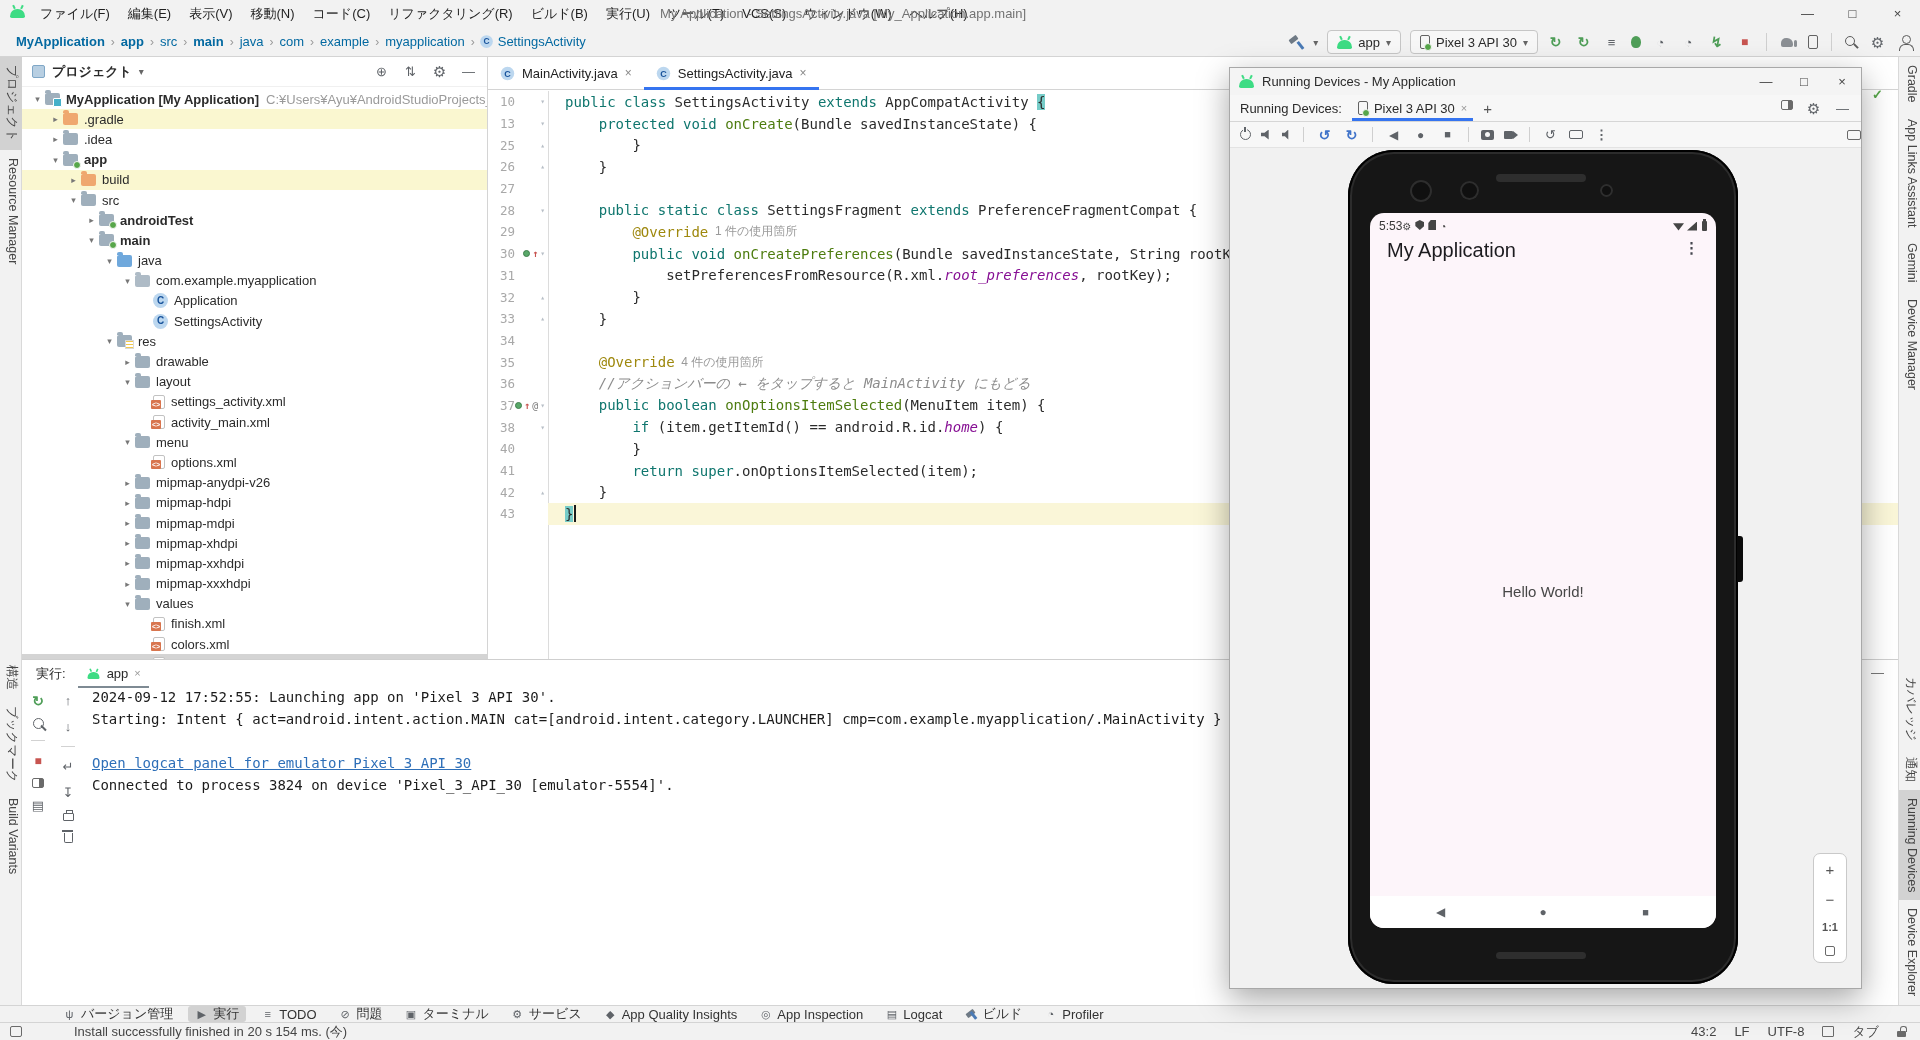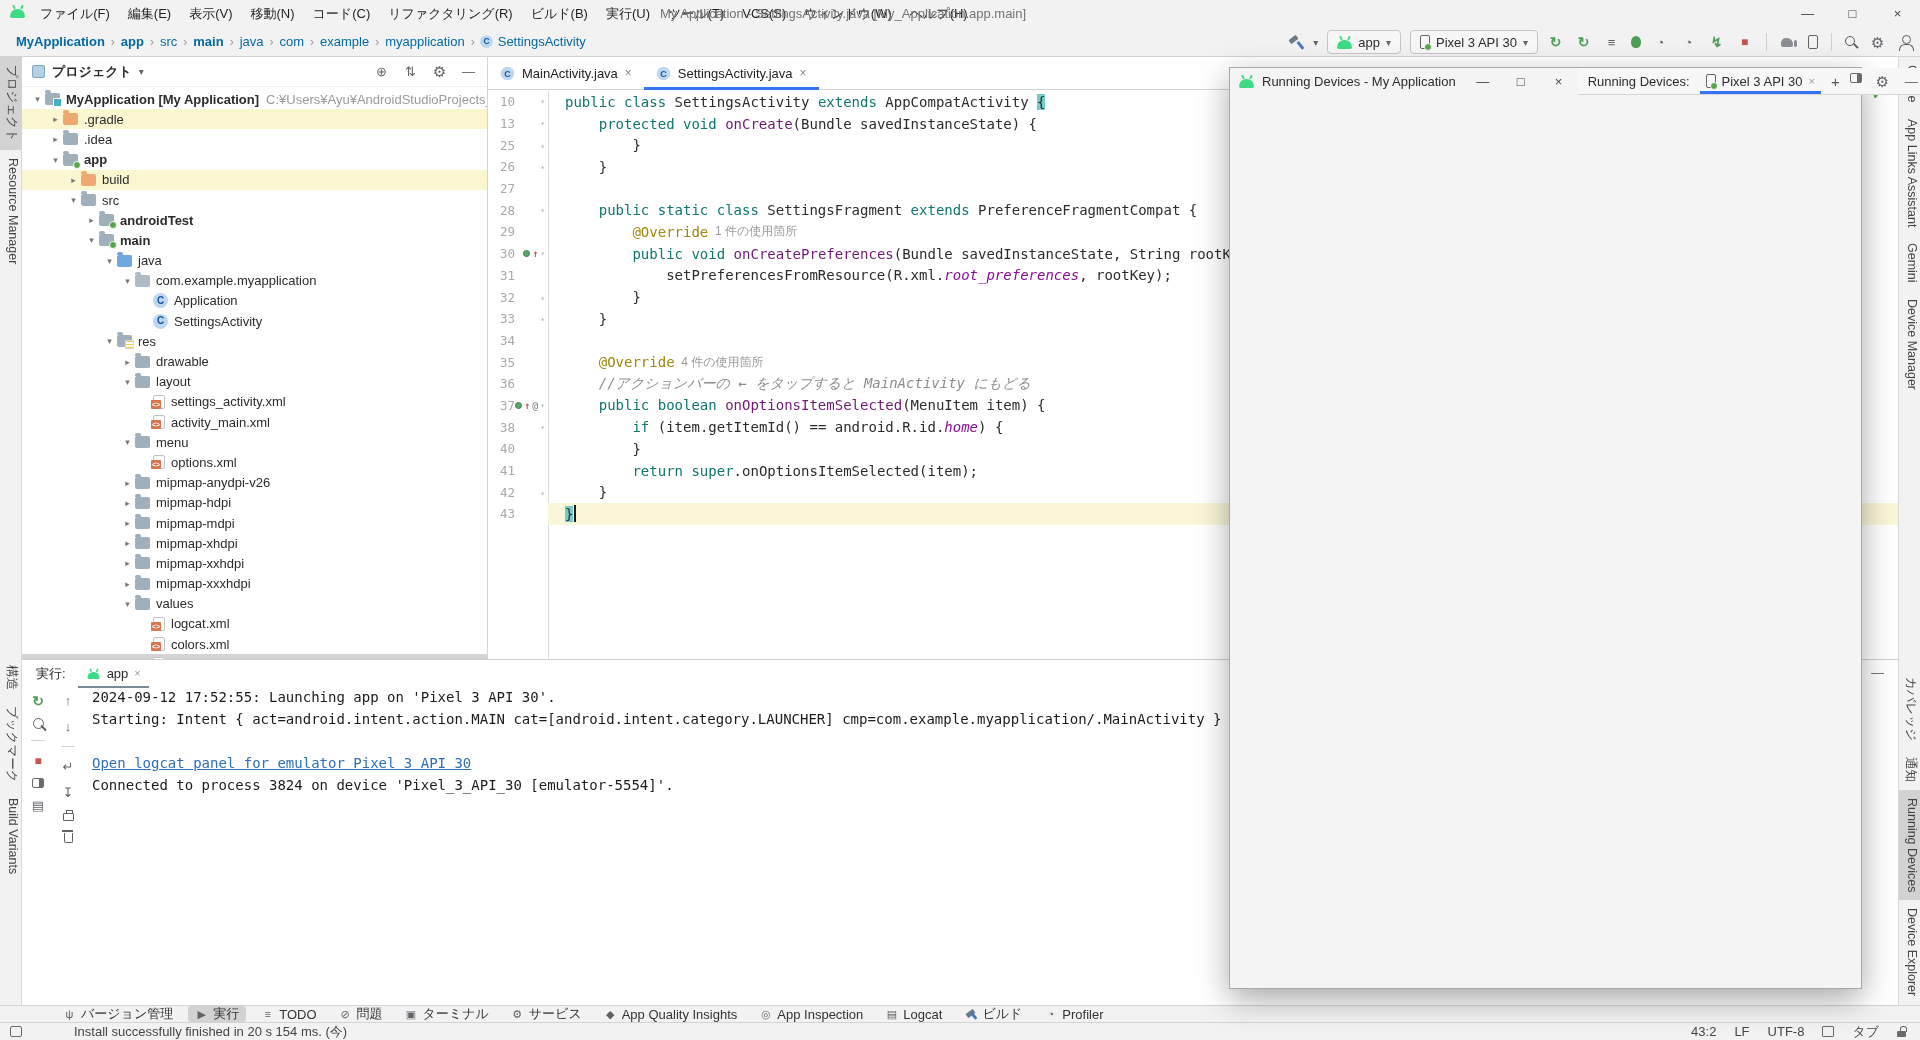--- a/index.html
+++ b/index.html
@@ -121,40 +121,40 @@
 #gutter-border{position:absolute;left:60px;top:34px;bottom:0;width:1px;background:#dcdcdc}
 .cl{height:21.7px;display:flex;align-items:center}
 .cl .ln{width:27px;flex:none;text-align:right;color:#a8a8a8;font-size:12.5px;font-family:"DejaVu Sans Mono",monospace}
 .cl .gmark{width:33px;flex:none;display:flex;align-items:center;justify-content:flex-end;gap:2px;padding-right:3px}
 .g-dot{width:7px;height:7px;border-radius:50%;background:#59a869;border:1px solid #3e7e4b}
 .g-up{color:#c75450;font-size:10px;font-weight:bold}
 .g-at{color:#7a7a7a;font-size:10px}
 .g-fold{color:#b8bfc7;font-size:8px}
 .cl .ctext{flex:1;white-space:pre;padding-left:17px;height:100%;display:flex;align-items:center}
 .cl.caret-line .ctext{background:#faf6d8}
-.tk-k{color:#0f766e}.tk-m{color:#701a75}.tk-a{color:#9e880d}
+.tk-k{color:#0f766e}.tk-m{color:#4d7c0f}.tk-a{color:#9e880d}
 .tk-c{color:#8c8c8c;font-style:italic}.tk-f{color:#871094;font-style:italic}
 .tk-h{color:#9a9a9a;font-family:"Liberation Sans",sans-serif;font-size:12px;font-style:normal}
 .tk-b{background:#76ccc8}
 .caret-bar{display:inline-block;width:2px;height:17px;background:#1a1a1a;margin-left:1px}
 #insp-check{position:absolute;left:1384px;top:30px;font-size:13px}
 
 #console{position:absolute;left:22px;top:659px;width:1876px;height:346px;background:#fff;border-top:1px solid #cfcfcf}
 #con-header{height:28px;display:flex;align-items:center;padding-left:14px;gap:12px}
 #con-label{color:#2b2b2b}
 #con-tab{display:flex;align-items:center;gap:6px;height:27px;padding:0 8px;border-bottom:2px solid #7e8a93}
 #con-tab .close{color:#999;font-size:11px}
 #con-min{position:absolute;right:14px;top:5px;color:#666}
 .con-gut{position:absolute;top:32px;display:flex;flex-direction:column;align-items:center;gap:9px;width:24px}
 #con-g1{left:4px}#con-g2{left:34px}
 .gut-div{width:14px;height:1px;background:#d2d2d2;margin:2px 0}
 #con-body{position:absolute;left:70px;top:26px;font-family:"DejaVu Sans Mono",monospace;font-size:14px;line-height:22px;color:#1b1b1b;white-space:pre}
 .con-link{color:#2e6fb8;text-decoration:underline;cursor:pointer}
 
-#rd-window{position:absolute;left:1229px;top:67px;width:633px;height:922px;background:#f4f4f4;border:1px solid #a8a8a8;box-shadow:0 10px 30px rgba(0,0,0,.35);z-index:40;display:flex;}
+#rd-window{position:absolute;left:1229px;top:67px;width:633px;height:922px;background:#f4f4f4;border:1px solid #a8a8a8;box-shadow:0 10px 30px rgba(0,0,0,.35);z-index:40;display:flex;flex-direction:column}
 #rd-title{height:27px;display:flex;align-items:center;padding-left:9px;gap:8px;flex:none}
 #rd-title .rd-controls{margin-left:auto;display:flex}
 #rd-tabs{height:27px;border-bottom:1px solid #d6d6d6;display:flex;align-items:center;padding-left:10px;gap:10px;flex:none;background:#f7f7f7}
 #rd-tab{display:flex;align-items:center;gap:6px;height:26px;padding:0 6px;position:relative}
 #rd-tab::after{content:"";position:absolute;left:0;right:0;bottom:0;height:3px;background:#3574f0}
 #rd-tab .close{color:#999;font-size:11px}
 #rd-tabs .right-ics{margin-left:auto;display:flex;gap:12px;padding-right:10px}
 #rd-toolbar{height:26px;display:flex;align-items:center;gap:10px;padding-left:10px;flex:none;background:#f7f7f7;border-bottom:1px solid #e3e3e3}
 #rd-toolbar .tb-div{height:15px}
 #rd-fit{margin-left:auto;padding-right:12px}
@@ -492,21 +492,21 @@
         <span class="ticon">
           <span class="fo"></span>
         </span>
         <span>values</span>
       </div>
       <div class="trow" style="padding-left: 116px;">
         <span class="chev"></span>
         <span class="ticon">
           <span class="ic ic-xml"></span>
         </span>
-        <span>logcat.xml</span>
+        <span>finish.xml</span>
       </div>
       <div class="trow" style="padding-left: 116px;">
         <span class="chev"></span>
         <span class="ticon">
           <span class="ic ic-xml"></span>
         </span>
         <span>colors.xml</span>
       </div>
       <div class="trow bg-selected" style="padding-left: 116px;">
         <span class="chev"></span>

